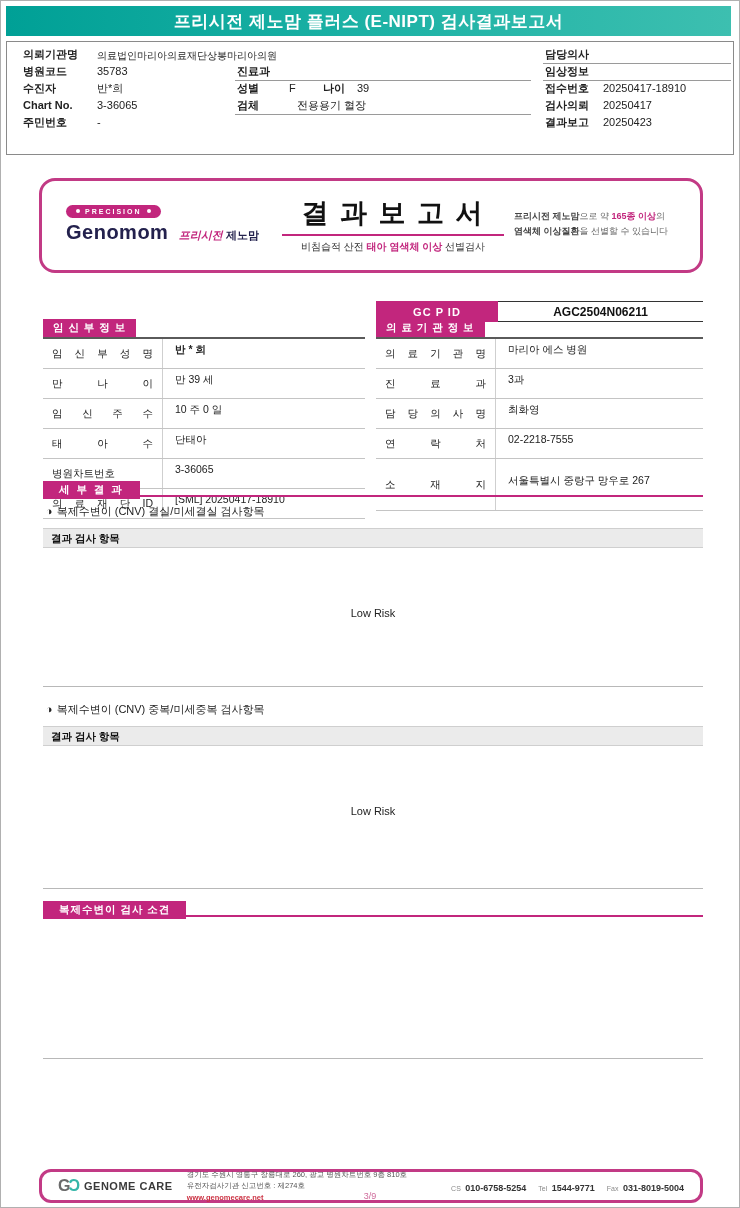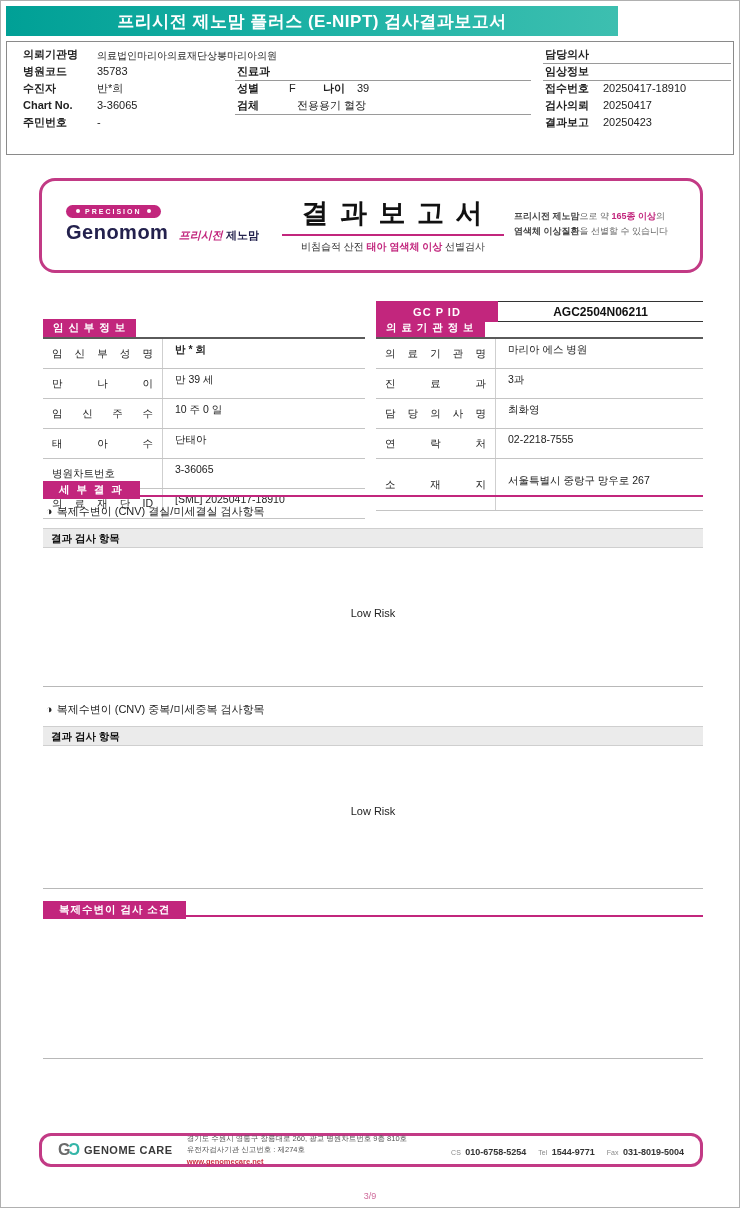--- a/index.html
+++ b/index.html
@@ -1,21 +1,21 @@
 <!DOCTYPE html>
 <html><head>
 <meta charset="utf-8">
 <style>
   * { margin:0; padding:0; box-sizing:border-box; }
   html,body { background:#fff; }
   body { font-family:"Liberation Sans","DejaVu Sans",sans-serif; color:#222; }
   .page { position:relative; width:740px; height:1208px; background:#fff; border:1px solid #b0b0b0; overflow:hidden; }
 
   
-  .top-bar { position:absolute; left:5px; top:5px; width:612px; height:30px;
+  .top-bar { position:absolute; left:5px; top:5px; width:725px; height:30px;
     background:linear-gradient(90deg,#00a096,#1fb3a6 55%,#3dbfb0);
     display:flex; align-items:center; justify-content:center; }
   .top-bar-title { color:#fff; font-weight:bold; font-size:17px; letter-spacing:.5px; }
 
   
   .req-box { position:absolute; left:5px; top:40px; width:728px; height:114px;
     border:1px solid #8a8a8a; background:#fff; font-size:11px; }
   .req-box .cell { position:absolute; white-space:nowrap; line-height:13px; }
   .lbl { font-weight:bold; }
   .fill-line { position:absolute; height:0; border-bottom:1px solid #9a9a9a; }
@@ -69,21 +69,21 @@
 
   .block-heading { position:absolute; left:45px; font-size:11px; color:#222; white-space:nowrap; }
   .bh-icon { font-size:11px; margin-right:4px; }
   .result-bar { position:absolute; left:42px; width:660px; height:20px; background:#ebebeb;
     border-top:1px solid #cfcfcf; border-bottom:1px solid #cfcfcf; font-weight:bold;
     font-size:10.5px; line-height:18px; padding-left:8px; color:#111; }
   .low-risk { position:absolute; left:42px; width:660px; text-align:center; font-size:11px; color:#222; }
   .hr { position:absolute; left:42px; width:660px; height:0; border-top:1px solid #b8b8b8; }
 
   
-  .footer-box { position:absolute; left:38px; top:1132px; width:664px; height:34px;
+  .footer-box { position:absolute; left:38px; top:1168px; width:664px; height:34px;
     border:3px solid #c23a85; border-radius:12px; background:#fff;
     display:flex; align-items:center; padding:4px 16px; gap:14px; }
   .f-logo { display:flex; align-items:center; gap:6px; white-space:nowrap; }
   .f-mark { font-weight:bold; font-size:16px; letter-spacing:-2px; }
   .f-mark .g1 { color:#6b6b6b; }
   .f-mark .g2 { color:#35b6a8; }
   .f-name { font-weight:bold; font-size:11px; color:#3a3a3a; letter-spacing:.5px; }
   .f-addr { font-size:7.5px; color:#555; line-height:1.5; white-space:nowrap; }
   .f-web { color:#cc3344; font-weight:bold; }
   .f-contacts { margin-left:auto; display:flex; gap:12px; align-items:baseline; white-space:nowrap; }

